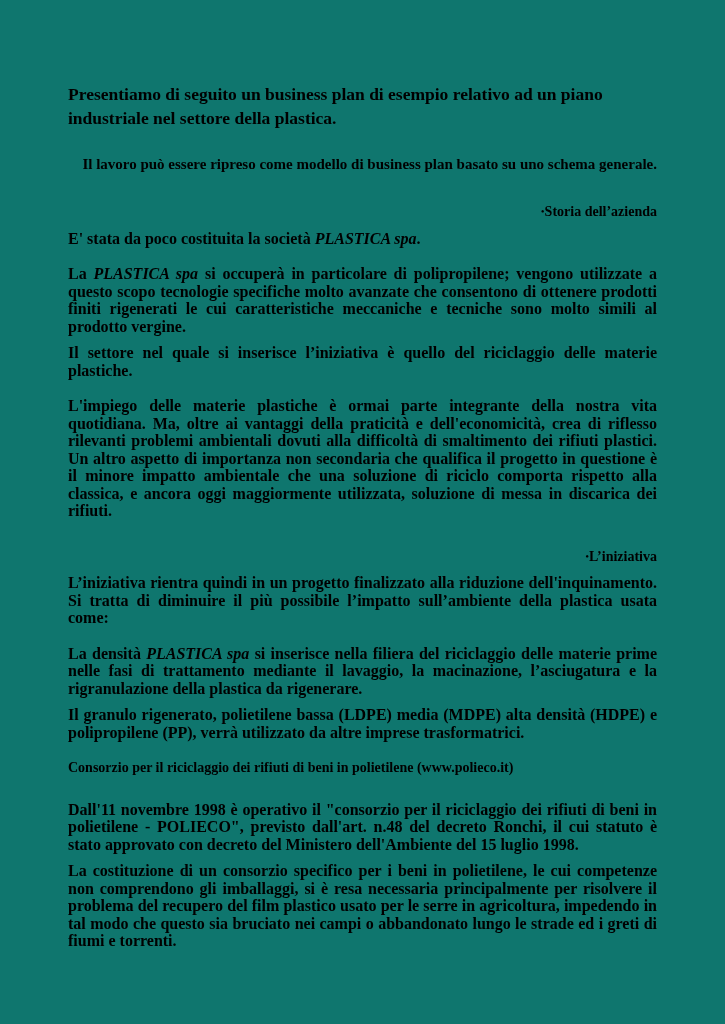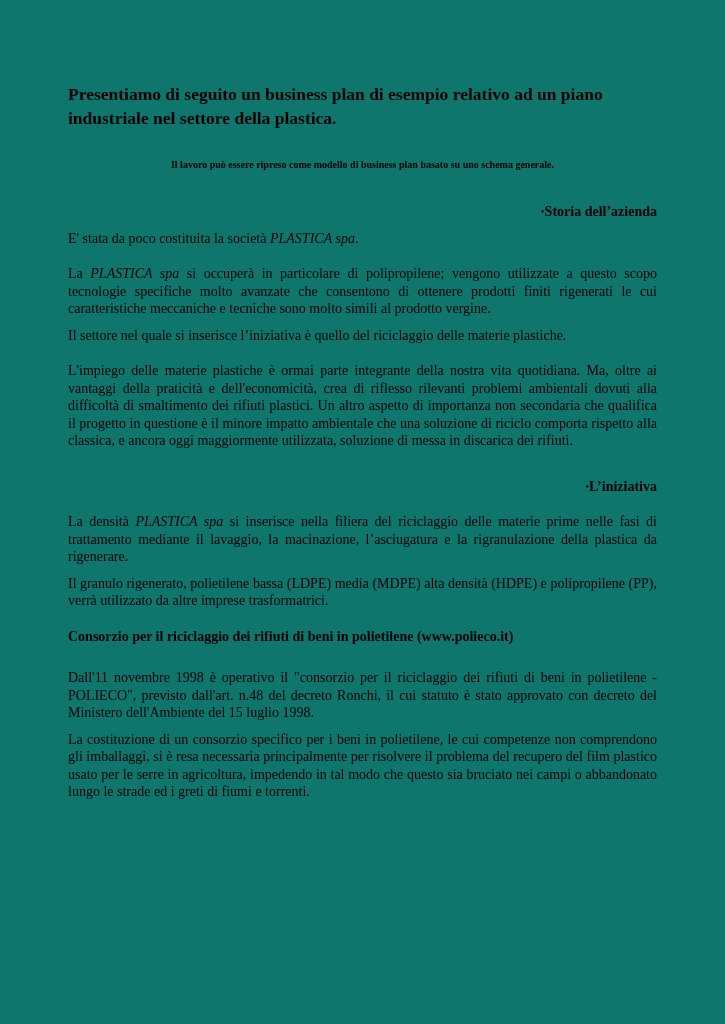--- a/index.html
+++ b/index.html
@@ -11,37 +11,38 @@
   .page {
     width: 725px;
     min-height: 1024px;
     background: #0f766e;
     padding: 82px 68px 40px 68px;
     font-family: "Liberation Serif", "DejaVu Serif", serif;
     color: #000000;
   }
   .blk-p {
     margin: 0 0 9px 0;
-    font-size: 14px;
+    font-size: 16px;
     line-height: 17.5px;
     text-align: justify;
+    font-weight: bold;
   }
   .blk-h1 {
     margin: 0 0 9px 0;
     font-size: 17.5px;
     line-height: 24px;
     font-weight: bold;
     text-align: left;
   }
   .blk-h2 {
     margin: 24px 0 9px 0;
-    font-size: 10px;
+    font-size: 15px;
     line-height: 21px;
     font-weight: bold;
-    text-align: center;
+    text-align: right;
   }
   .blk-h3 {
     margin: 0 0 24px 0;
     font-size: 14px;
     line-height: 17.5px;
     font-weight: bold;
     text-align: left;
   }
   .blk-bullet {
     margin: 28px 0 9px 0;
@@ -67,19 +68,20 @@
 <div class="page">
   <div class="doc-body">
       <p class="blk-h1"><span class="">Presentiamo di seguito un business plan di esempio relativo ad un piano industriale nel settore della plastica.</span></p>
       <p class="blk-h2"><span class="">Il lavoro può essere ripreso come modello di business plan basato su uno schema generale.</span></p>
       <div class="blk-bullet"><span class="bullet-dot">•</span><span class="bullet-text"><span class="seg-b">Storia dell’azienda</span></span></div>
       <p class="blk-p"><span class="">E' stata da poco costituita la società </span><span class="seg-i">PLASTICA spa</span><span class="">.</span></p>
       <p class="blk-p gap-before"><span class="">La </span><span class="seg-i">PLASTICA spa</span><span class=""> si occuperà in particolare di polipropilene; vengono utilizzate a questo scopo tecnologie specifiche molto avanzate che consentono di ottenere prodotti finiti rigenerati le cui caratteristiche meccaniche e tecniche sono molto simili al prodotto vergine.</span></p>
       <p class="blk-p"><span class="">Il settore nel quale si inserisce l’iniziativa è quello del riciclaggio delle materie plastiche.</span></p>
       <p class="blk-p gap-before"><span class="">L'impiego delle materie plastiche è ormai parte integrante della nostra vita quotidiana. Ma, oltre ai vantaggi della praticità e dell'economicità, crea di riflesso rilevanti problemi ambientali dovuti alla difficoltà di smaltimento dei rifiuti plastici. Un altro aspetto di importanza non secondaria che qualifica il progetto in questione è il minore impatto ambientale che una soluzione di riciclo comporta rispetto alla classica, e ancora oggi maggiormente utilizzata, soluzione di messa in discarica dei rifiuti.</span></p>
       <div class="blk-bullet"><span class="bullet-dot">•</span><span class="bullet-text"><span class="seg-b">L’iniziativa</span></span></div>
+      <p class="blk-p"><span class="">L’iniziativa rientra quindi in un progetto finalizzato alla riduzione dell'inquinamento. Si tratta di diminuire il più possibile l’impatto sull’ambiente della plastica usata come:</span></p>
       <p class="blk-p gap-before"><span class="">La densità </span><span class="seg-i">PLASTICA spa</span><span class=""> si inserisce nella filiera del riciclaggio delle materie prime nelle fasi di trattamento mediante il lavaggio, la macinazione, l’asciugatura e la rigranulazione della plastica da rigenerare.</span></p>
       <p class="blk-p"><span class="">Il granulo rigenerato, polietilene bassa (LDPE) media (MDPE) alta densità (HDPE) e polipropilene (PP), verrà utilizzato da altre imprese trasformatrici.</span></p>
       <p class="blk-h3 gap-before"><span class="seg-b">Consorzio per il riciclaggio dei rifiuti di beni in polietilene (www.polieco.it)</span></p>
       <p class="blk-p"><span class="">Dall'11 novembre 1998 è operativo il "consorzio per il riciclaggio dei rifiuti di beni in polietilene - POLIECO", previsto dall'art. n.48 del decreto Ronchi, il cui statuto è stato approvato con decreto del Ministero dell'Ambiente del 15 luglio 1998.</span></p>
       <p class="blk-p"><span class="">La costituzione di un consorzio specifico per i beni in polietilene, le cui competenze non comprendono gli imballaggi, si è resa necessaria principalmente per risolvere il problema del recupero del film plastico usato per le serre in agricoltura, impedendo in tal modo che questo sia bruciato nei campi o abbandonato lungo le strade ed i greti di fiumi e torrenti.</span></p>
     </div>
 </div>
 
 </body></html>

